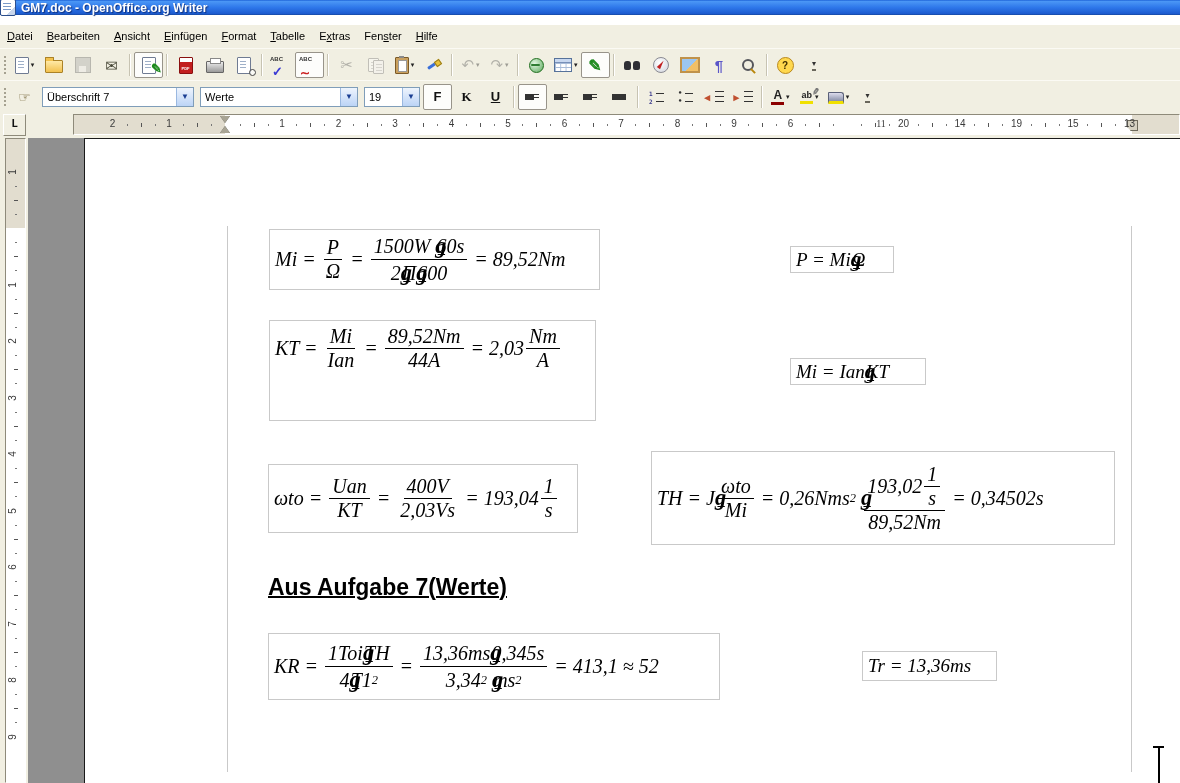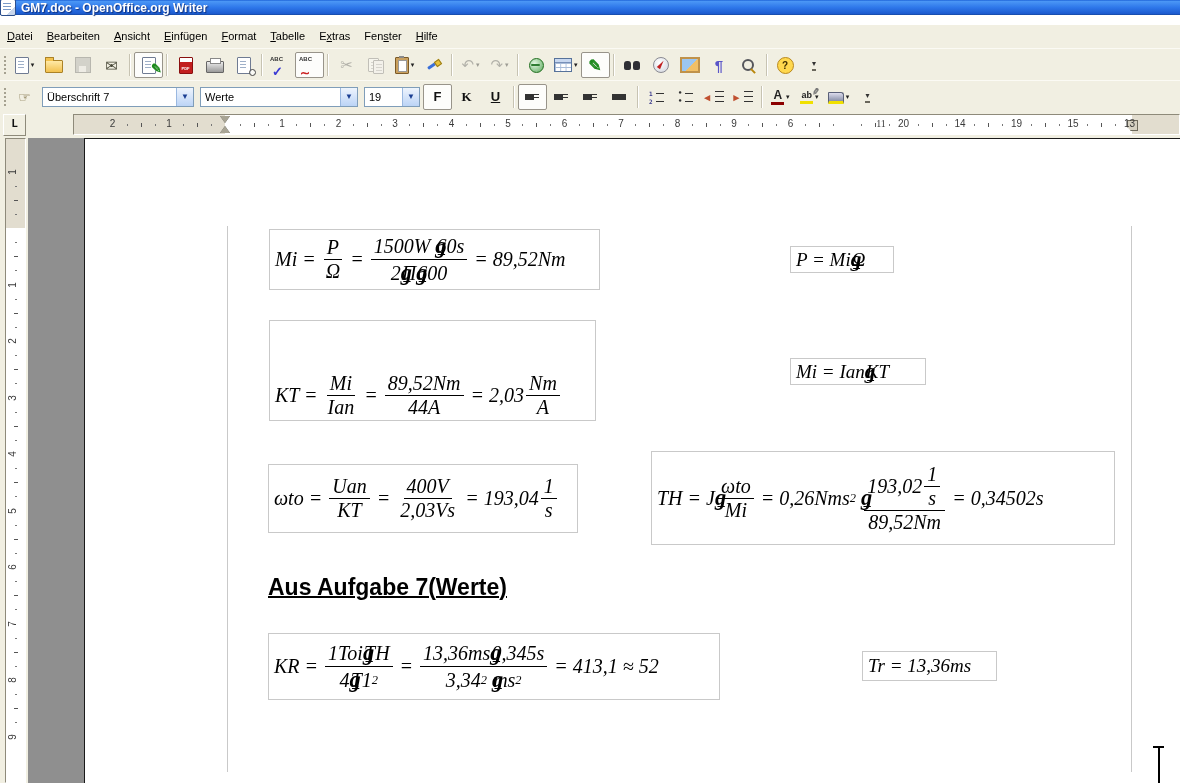--- a/index.html
+++ b/index.html
@@ -142,21 +142,21 @@
   .vtick-half{position:absolute;left:8px;width:4px;height:1px;background:#555}
   .vtick-q{position:absolute;left:9px;width:1.5px;height:1px;background:#777}
   #graystrip{position:absolute;left:28px;top:0;width:56px;height:645px;background:#8f8f8f}
   #page{position:absolute;left:84px;top:0;width:1096px;height:645px;background:#fff;
     border-left:1px solid #1a1a1a;border-top:1px solid #1a1a1a;box-sizing:border-box}
   .tboundary{position:absolute;width:1px;background:#c9c9c9}
   
   .fbox{position:absolute;border:1px solid #c9c9c9;background:#fff;display:flex;align-items:center;
     padding:1px 5px;box-sizing:border-box;font:italic 20px "Liberation Serif",serif;color:#000}
   .fbox.smalltxt{font-size:19px}
-  .fbox.topalign{align-items:flex-end;padding-top:4px}
+  .fbox.topalign{align-items:flex-start;padding-top:4px}
   .fwrap{display:inline-flex;align-items:center;white-space:pre}
   .ftxt{white-space:pre}
   .gg{font-weight:bold;margin-right:-0.45em;font-size:1.12em}
   .frac{display:inline-flex;flex-direction:column;align-items:center;margin:0 2px}
   .num,.den{display:inline-flex;align-items:center;justify-content:center;padding:0 3px;white-space:pre}
   .num{border-bottom:1.5px solid #000}
   sup{font-size:0.62em}
   #heading{position:absolute;left:268px;top:574px;font:bold 23px "Liberation Sans",sans-serif;
     color:#000;text-decoration:underline;text-decoration-thickness:2px}
   

